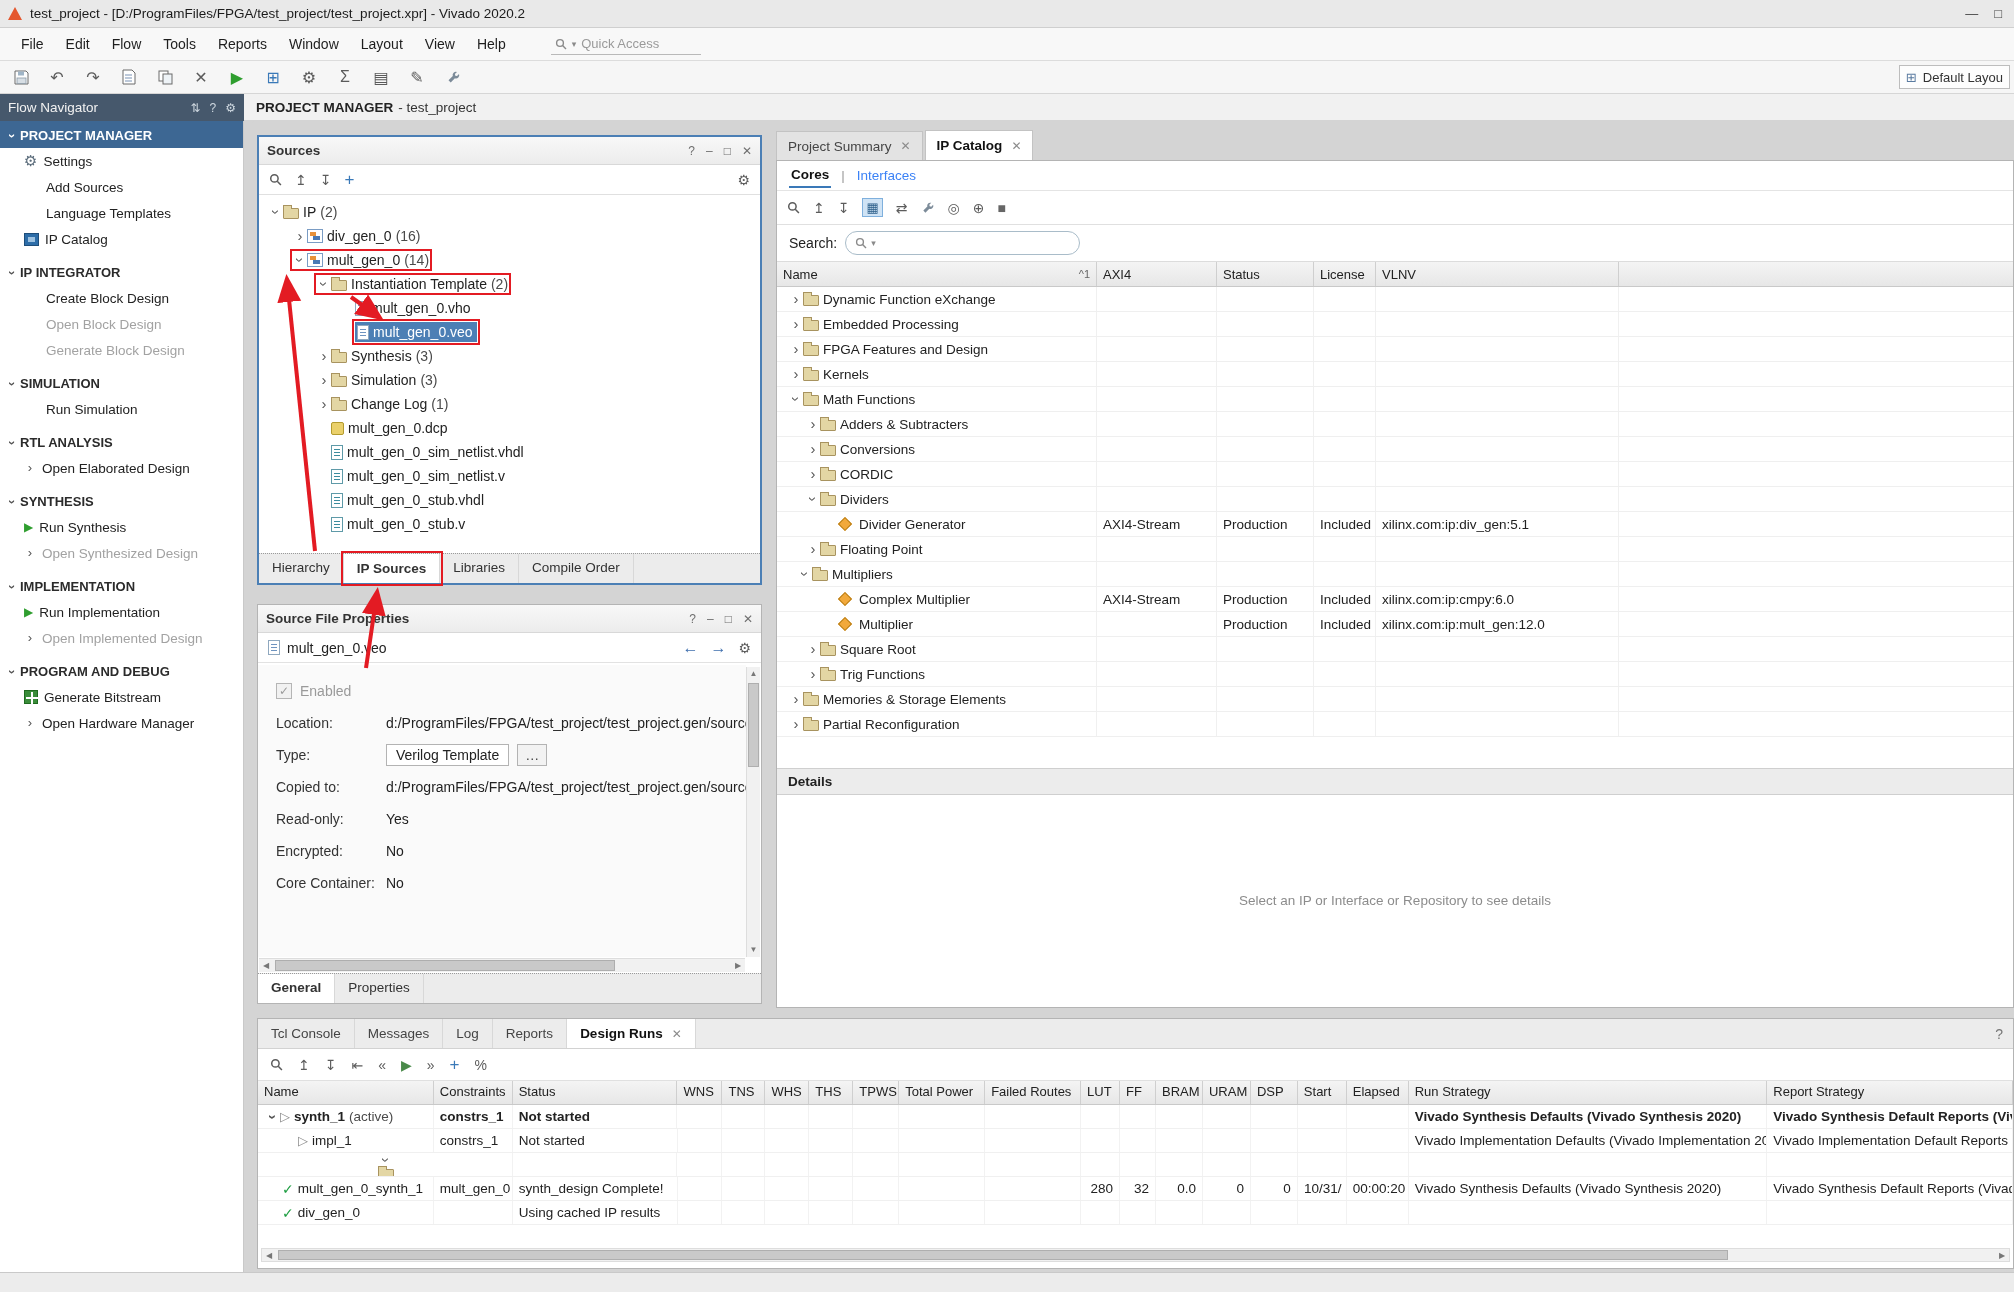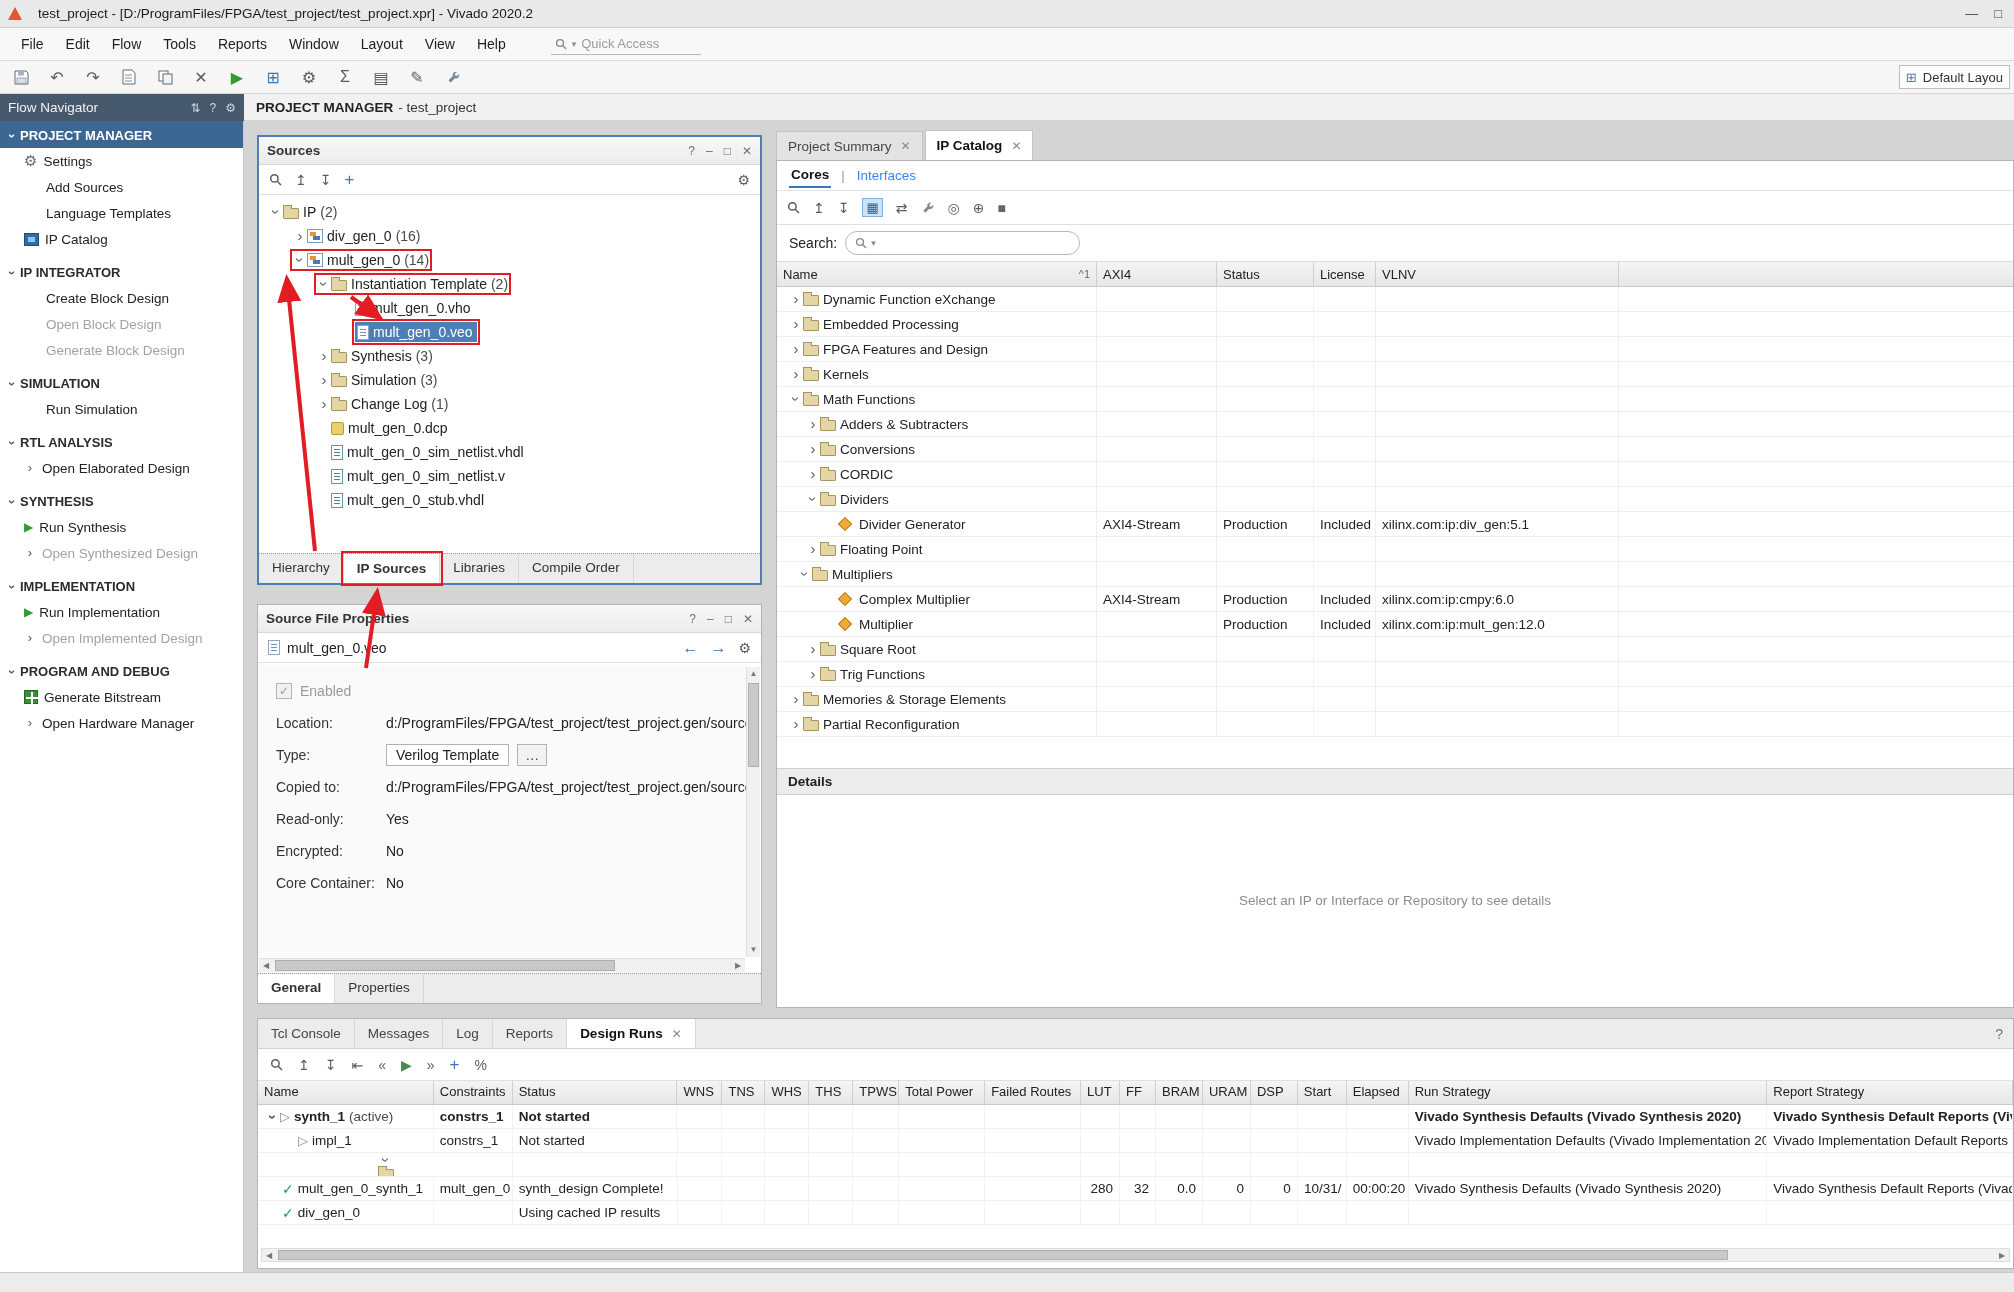--- a/index.html
+++ b/index.html
@@ -1,20 +1,20 @@
 <!DOCTYPE html>
 <html><head>
 <meta charset="utf-8">
 <style>
   * { box-sizing: border-box; margin:0; padding:0; user-select:none; }
   html,body { width:2014px; height:1292px; overflow:hidden; }
   body { font-family:"Liberation Sans","DejaVu Sans",sans-serif; font-size:14px; color:#222; background:#d4d4d4; position:relative; cursor:default; }
 
   
-  .titlebar { position:absolute; left:0; top:0; right:0; height:28px; background:#e9e9e9; border-bottom:1px solid #cfcfcf; display:flex; align-items:center; padding:0 8px; gap:16px; }
+  .titlebar { position:absolute; left:0; top:0; right:0; height:28px; background:#e9e9e9; border-bottom:1px solid #cfcfcf; display:flex; align-items:center; padding:0 8px; gap:8px; }
   .vivado-logo { width:0;height:0;border-left:7px solid transparent;border-right:7px solid transparent;border-bottom:13px solid #e4572e; position:relative; }
   .title-text { font-size:13.5px; color:#1c1c1c; }
   .win-controls { margin-left:auto; display:flex; gap:16px; color:#444; font-size:13px; padding-right:4px; }
   .menubar { position:absolute; left:0; top:28px; right:0; height:33px; background:#f8f8f8; border-bottom:1px solid #dcdcdc; display:flex; align-items:center; padding:0 10px; }
   .menu-item { padding:5px 11px; color:#1e1e1e; }
   .quick-access { margin-left:34px; width:150px; border-bottom:1px solid #b9b9b9; color:#9a9a9a; display:flex; align-items:center; gap:5px; padding:3px 4px; font-size:13px; }
   .toolbar { position:absolute; left:0; top:61px; right:0; height:33px; background:#f6f6f6; border-bottom:1px solid #d6d6d6; display:flex; align-items:center; padding:0 10px; gap:14px; }
   .tbtn { width:22px; height:22px; display:flex; align-items:center; justify-content:center; color:#5b5b5b; font-size:16px; }
   .tbtn.green { color:#2f9e2f; }
   .tbtn.blue { color:#3a79b8; }
@@ -417,20 +417,25 @@
         <div class="trow" style="padding-left: 58px;">
           <span class="chev none">›</span>
           <span class="ic ic-doc vhdl"></span>
           <span class="lbl">mult_gen_0_sim_netlist.v</span>
         </div>
         <div class="trow" style="padding-left: 58px;">
           <span class="chev none">›</span>
           <span class="ic ic-doc vhdl"></span>
           <span class="lbl">mult_gen_0_stub.vhdl</span>
         </div>
+        <div class="trow" style="padding-left: 58px;">
+          <span class="chev none">›</span>
+          <span class="ic ic-doc vhdl"></span>
+          <span class="lbl">mult_gen_0_stub.v</span>
+        </div>
       </div>
     <div class="btabs" id="src-tabs">
         <div class="btab">Hierarchy</div>
         <div class="btab active redbox">IP Sources</div>
         <div class="btab">Libraries</div>
         <div class="btab">Compile Order</div>
       </div>
   </div>
 
   <div class="panel props">

